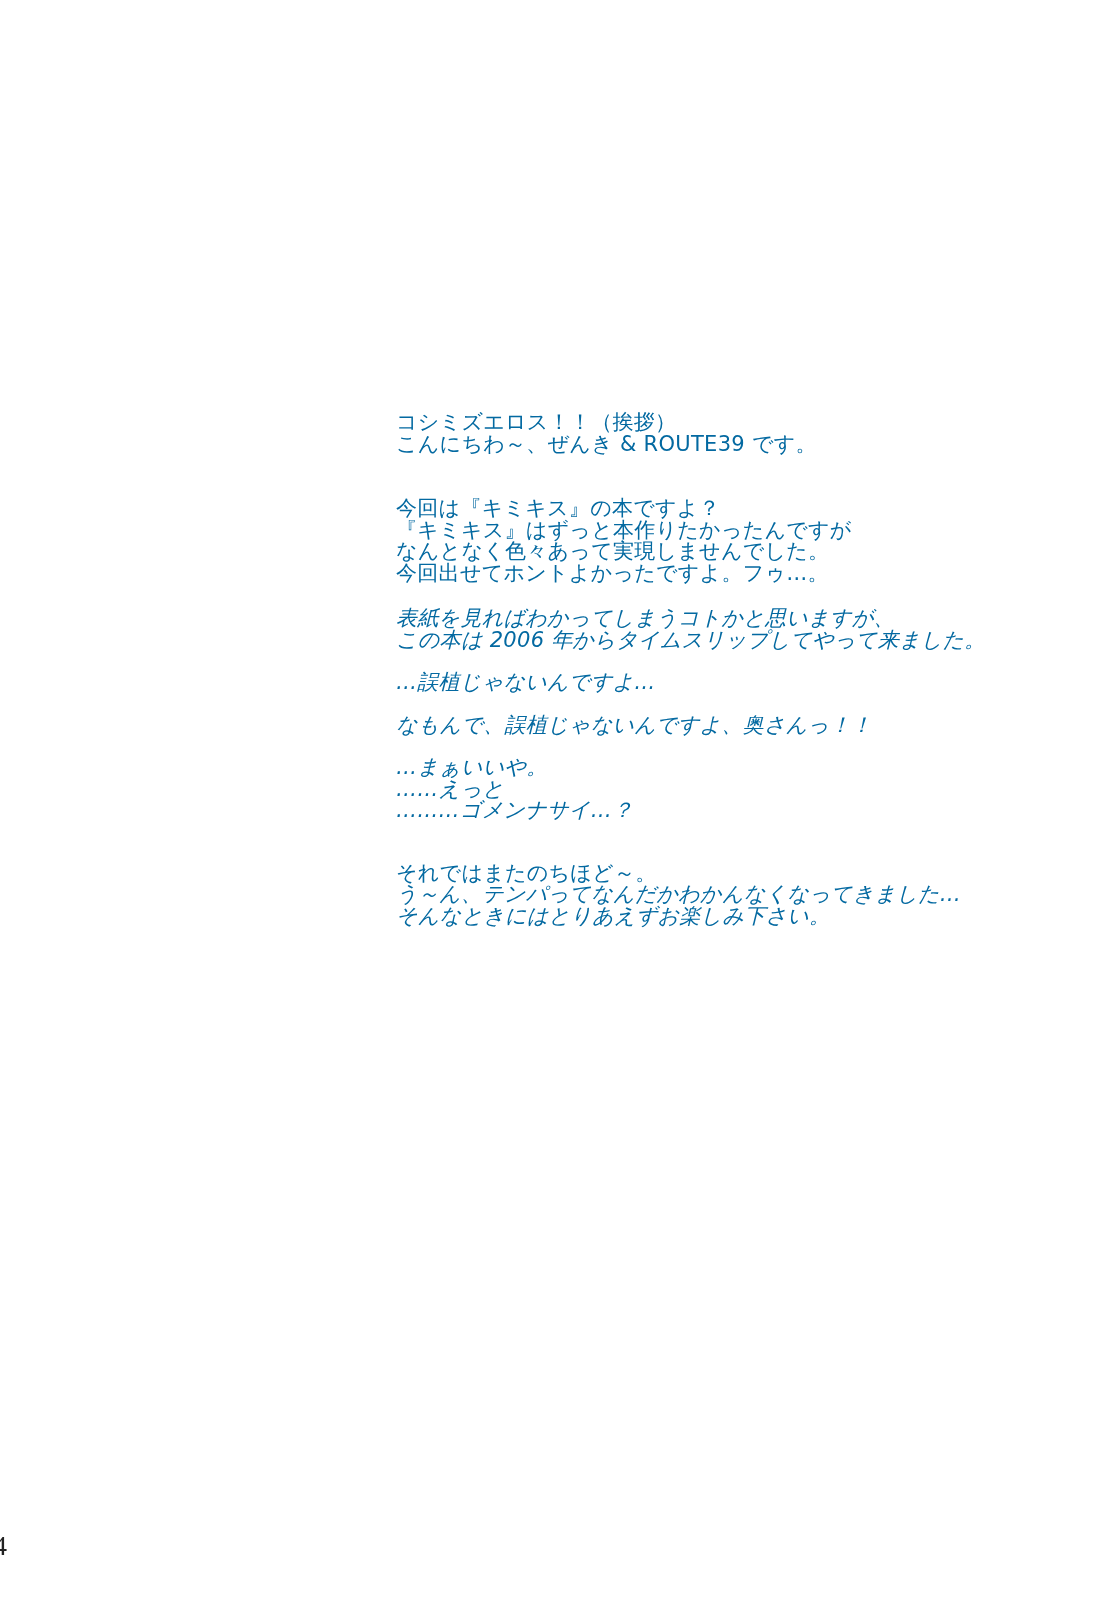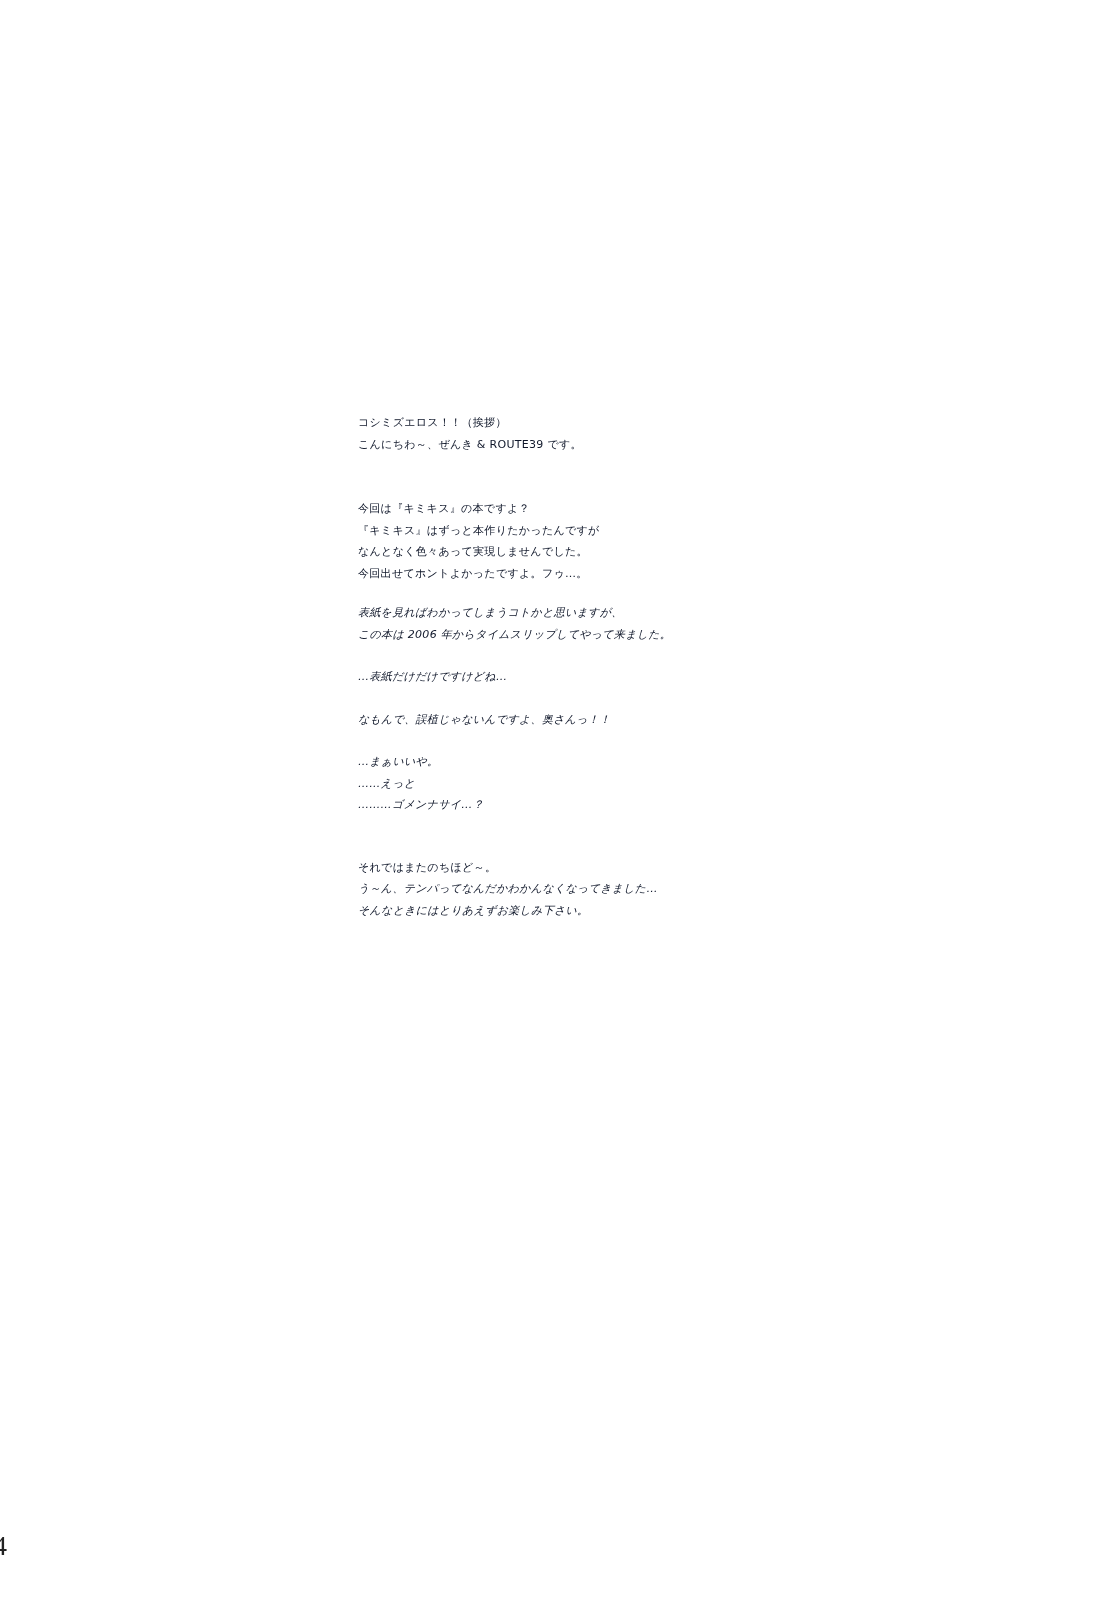--- a/index.html
+++ b/index.html
@@ -10,33 +10,33 @@
   .page {
     position: relative;
     width: 1104px;
     height: 1600px;
     background: #ffffff;
     overflow: hidden;
     font-family: "DejaVu Sans", "Liberation Sans", sans-serif;
   }
   .text-block {
     position: absolute;
-    left: 358px;
+    left: 396px;
     top: 412px;
     width: 560px;
-    color: #0f172a;
-    font-size: 11px;
+    color: #0369a1;
+    font-size: 21px;
     line-height: 21.5px;
     letter-spacing: 0.3px;
     -webkit-font-smoothing: antialiased;
   }
   .para { margin: 0; padding: 0; }
   .line { white-space: pre; }
   .mb43 { margin-bottom: 43px; }
-  .mb17 { margin-bottom: 18px; }
+  .mb17 { margin-bottom: 24px; }
   .mb21 { margin-bottom: 21px; font-style: italic; }
   .mb41 { margin-bottom: 41px; font-style: italic; }
   .page-number {
     position: absolute;
     left: -7px;
     top: 1531px;
     color: #222222;
     font-family: "Liberation Serif", "DejaVu Serif", serif;
     font-size: 28px;
     line-height: 30px;
@@ -60,21 +60,21 @@
       <div class="line">なんとなく色々あって実現しませんでした。</div>
       <div class="line">今回出せてホントよかったですよ。フゥ…。</div>
     </div>
 
     <div class="para mb21">
       <div class="line">表紙を見ればわかってしまうコトかと思いますが、</div>
       <div class="line">この本は 2006 年からタイムスリップしてやって来ました。</div>
     </div>
 
     <div class="para mb21">
-      <div class="line">…表紙だけだけですけどね…</div>
+      <div class="line">…誤植じゃないんですよ…</div>
     </div>
 
     <div class="para mb21">
       <div class="line">なもんで、誤植じゃないんですよ、奥さんっ！！</div>
     </div>
 
     <div class="para mb41">
       <div class="line">…まぁいいや。</div>
       <div class="line">……えっと</div>
       <div class="line">………ゴメンナサイ…？</div>

